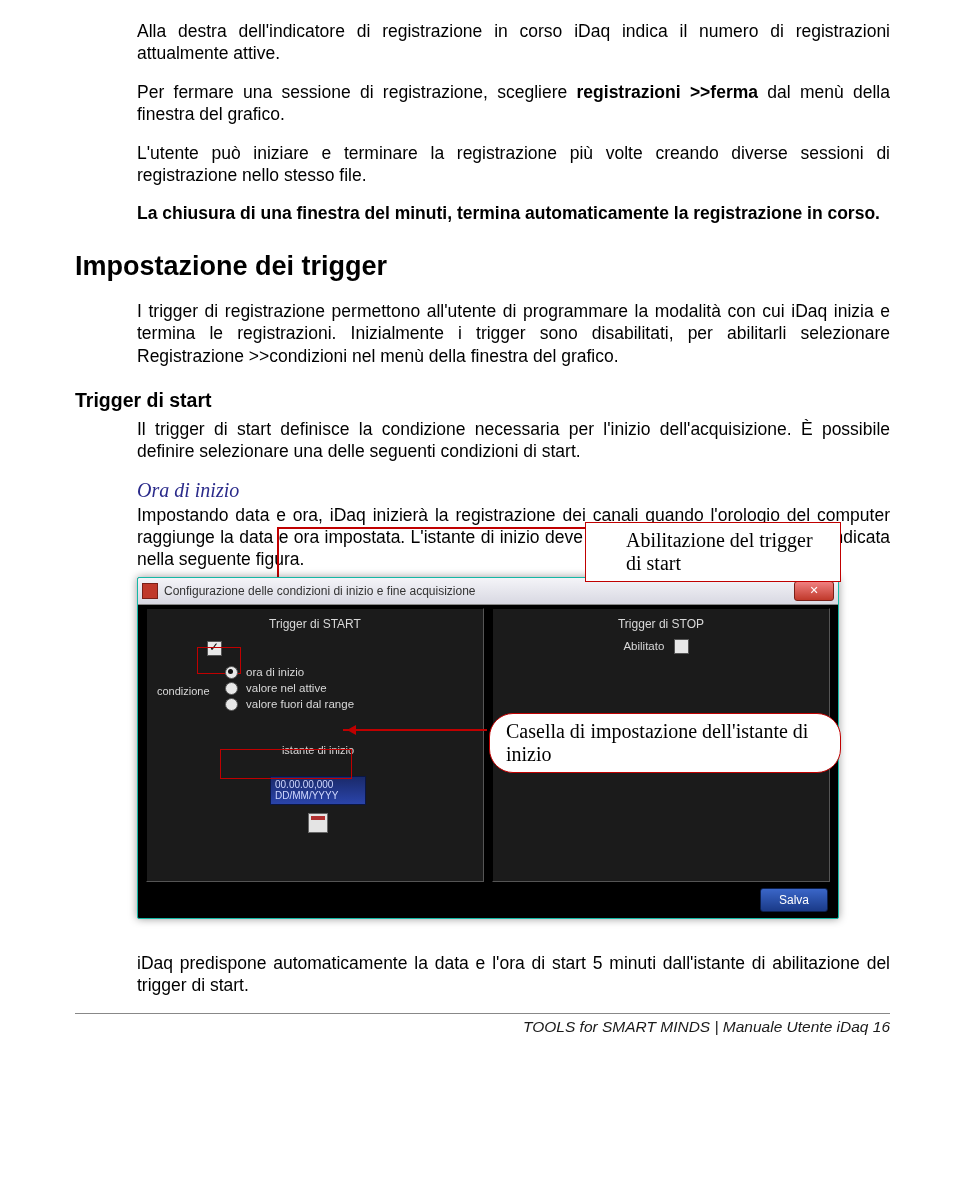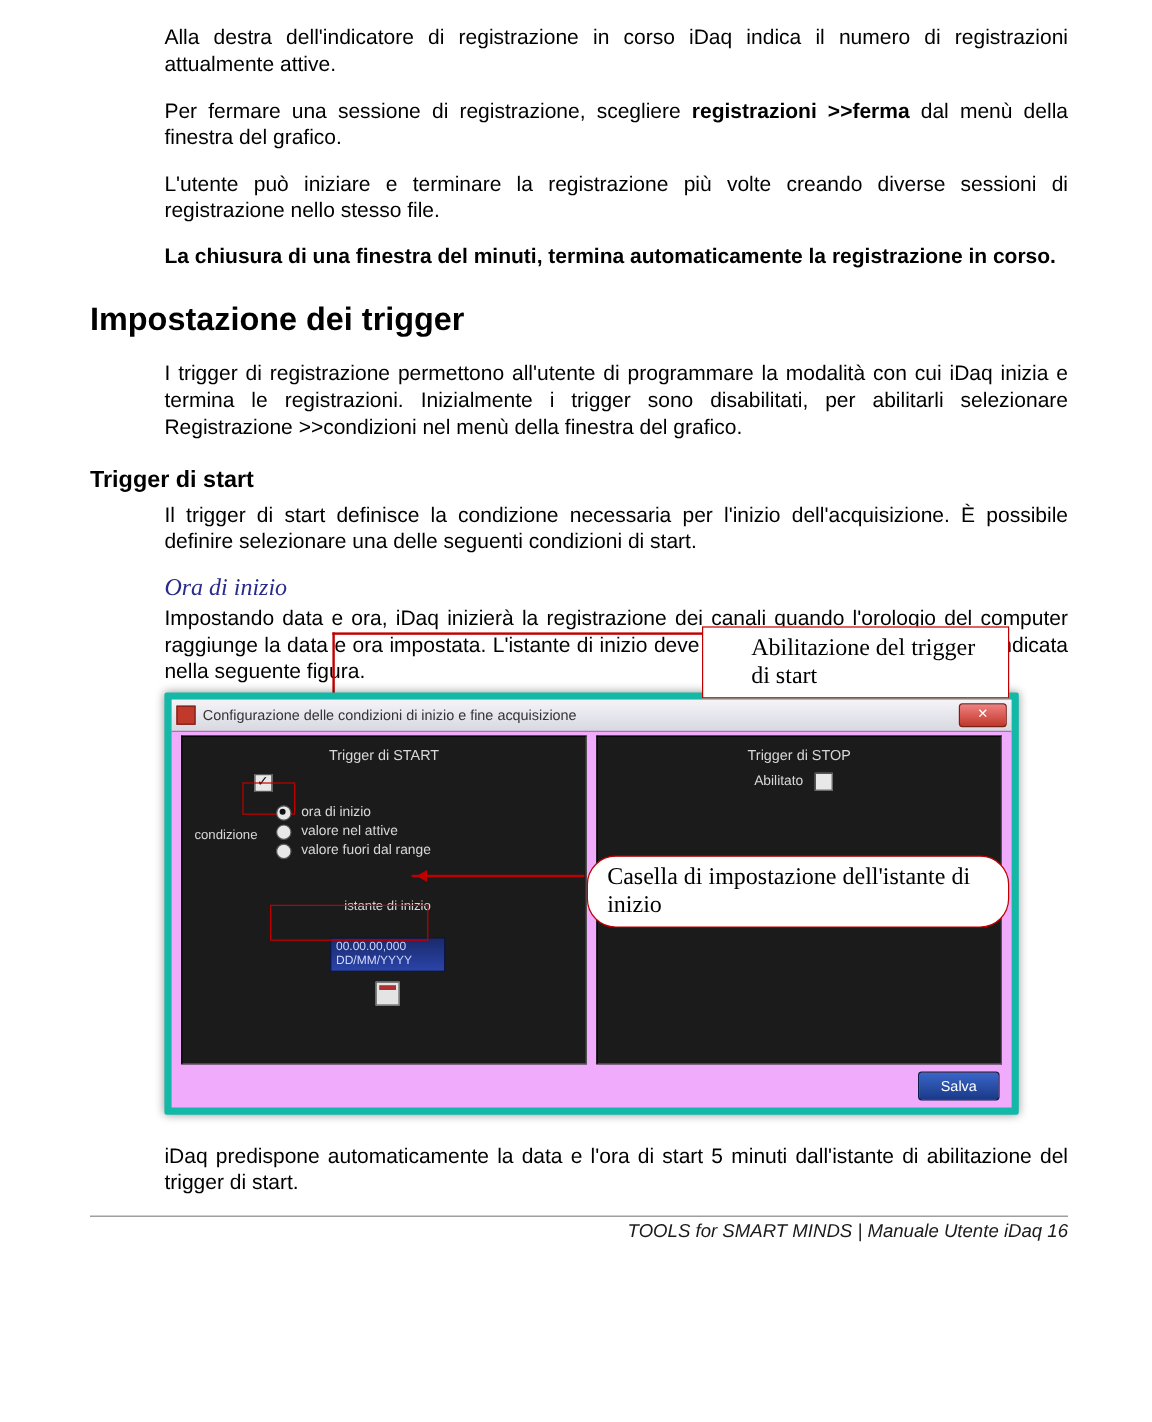--- a/index.html
+++ b/index.html
@@ -52,22 +52,22 @@
   .dlg-wrap {
     position: relative;
     margin: 6px 0 30px 62px;
     width: 704px;
     height: 345px;
   }
   .dlg {
     position: absolute;
     left: 0; top: 0;
     width: 700px; height: 340px;
-    border: 6px solid #14b8a6;
-    background: #f0abfc;
+    border: 1px solid #14b8a6;
+    background: #000000;
     box-shadow: 0 0 8px rgba(0,0,0,.4);
     border-radius: 2px;
     overflow: hidden;
   }
   .dlg-titlebar {
     height: 26px;
     background: linear-gradient(#f4f4f8,#d8d8e2);
     border-bottom: 1px solid #888;
     display: flex;
     align-items: center;

